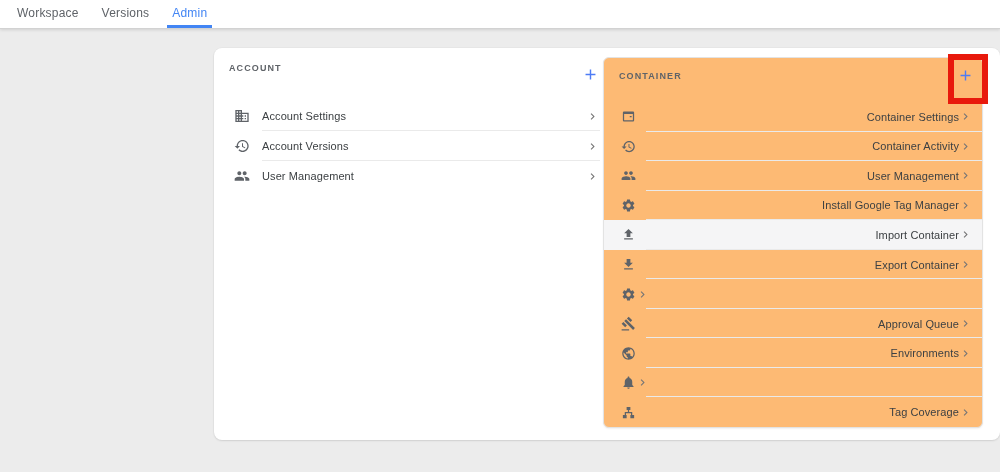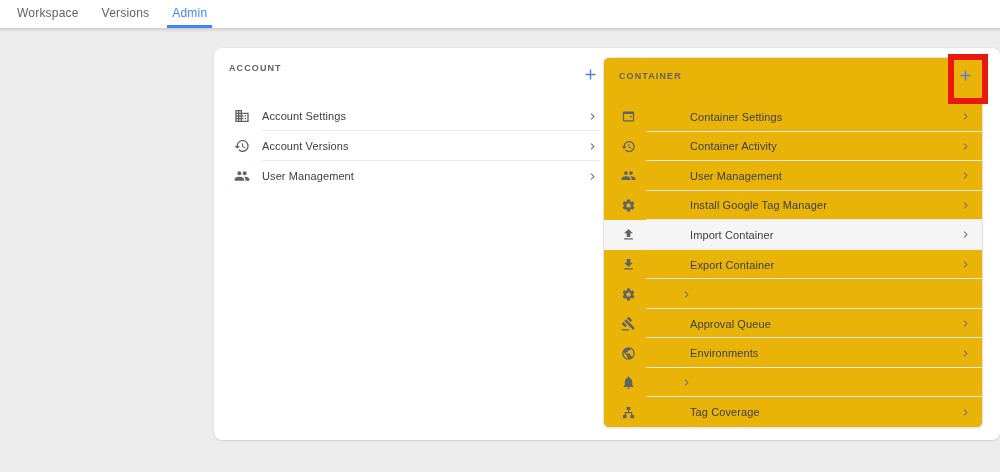--- a/index.html
+++ b/index.html
@@ -53,31 +53,31 @@
   .account-rows { position:absolute; left:5px; right:0; top:53px; }
   .account-rows .row { height:30px; padding:0 11px 0 15px; }
   .account-rows .row:not(:last-child)::after {
     content:""; position:absolute; left:43px; right:10px; bottom:0;
     border-bottom:1px solid #eaeaea;
   }
 
   
   .container-card {
     position:absolute; left:603px; top:57px; width:380px; height:371px;
-    background:#eab308; border:1px solid #e3e3e3; border-radius:6px;
+    background:#fdba74; border:1px solid #e3e3e3; border-radius:6px;
     box-shadow:0 1px 2px rgba(0,0,0,.06);
-    box-sizing:border-box; z-index:2;
+    box-sizing:border-box; z-index:2;text-align:right;
   }
   .container-card .section-title { top:13px; }
   .container-card .add-btn { right:7px; top:7px; }
   .container-rows {
     position:absolute; left:0; right:0; top:44px; bottom:0;
     display:flex; flex-direction:column;
   }
-  .container-rows .row { flex:1; padding:0 10px 0 17px;gap:44px; }
+  .container-rows .row { flex:1; padding:0 10px 0 17px; }
   .container-rows .row:not(:last-child)::after {
     content:""; position:absolute; left:42px; right:0; bottom:0;
     border-bottom:1px solid #eaeaea;
   }
   .container-rows .row.highlighted { background:#f5f5f6; }
 
   
   .row {
     display:flex; align-items:center; position:relative; cursor:pointer;
     box-sizing:border-box;

